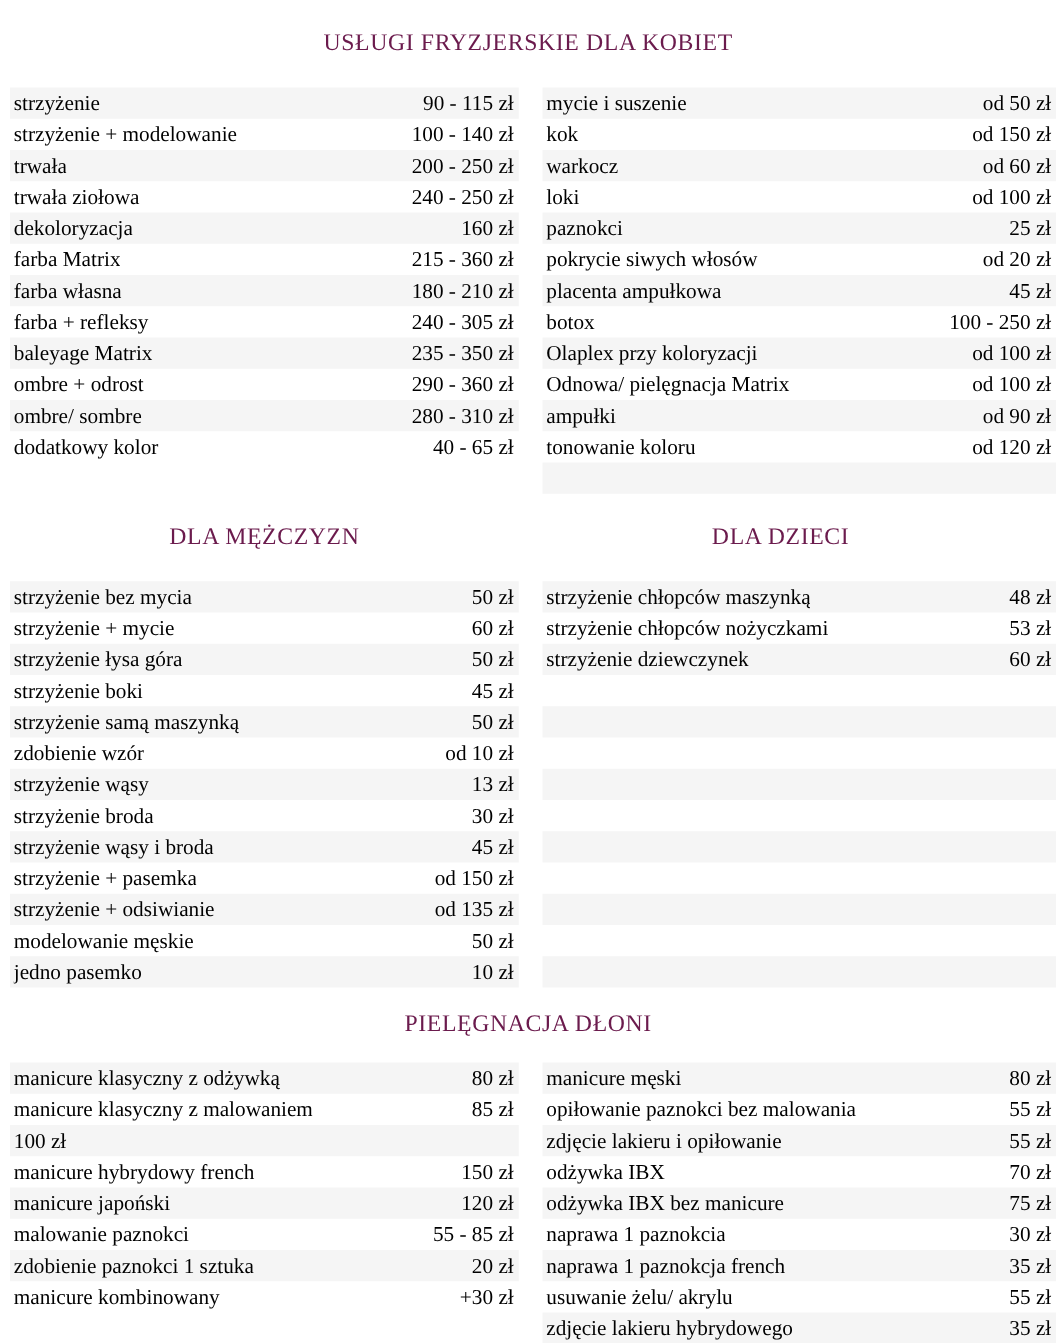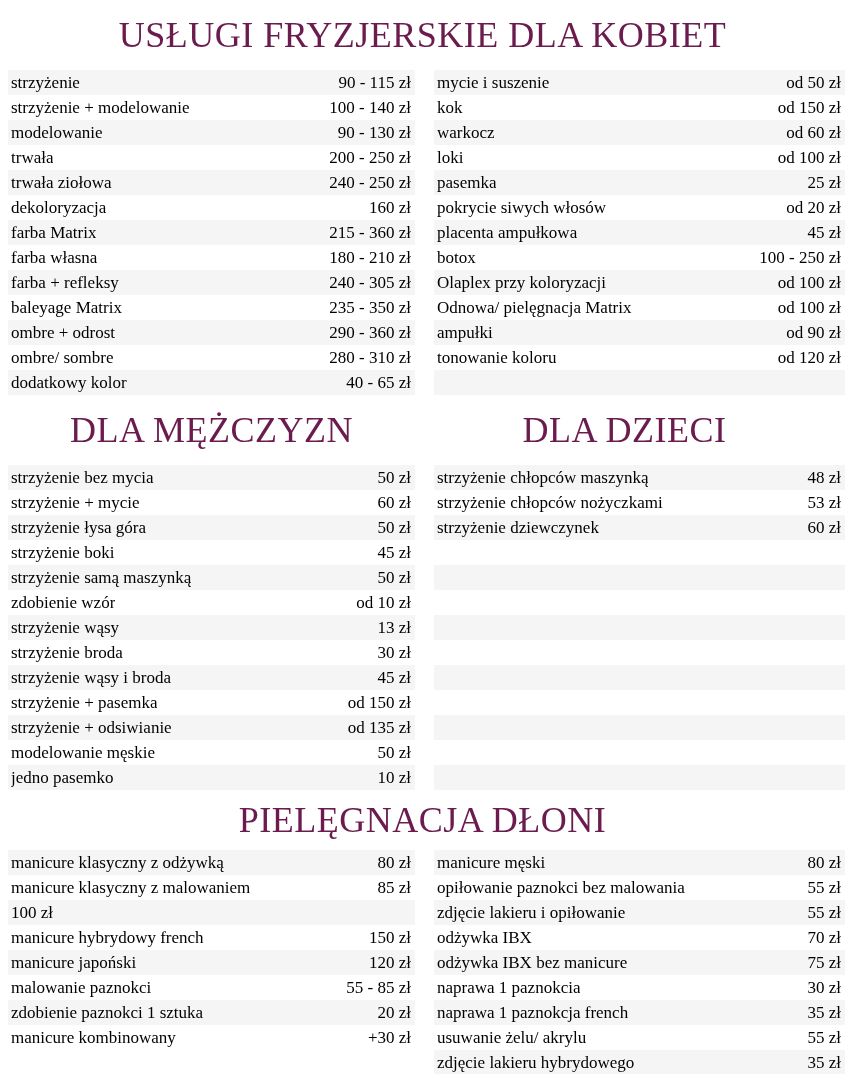--- a/index.html
+++ b/index.html
@@ -16,21 +16,21 @@
   }
   .title-band{
     height:70px;
     display:flex;
     align-items:center;
     justify-content:center;
   }
   .title-band.short{height:60px;}
   .section-title{
     margin:0;
-    font-size:36px;
+    font-size:19px;
     font-weight:normal;
     letter-spacing:0.5px;
     color:var(--accent);
     white-space:nowrap;
   }
   .tables{
     display:grid;
     grid-template-columns:407px 411px;
     column-gap:19px;
     padding-left:8px;
@@ -71,24 +71,20 @@
       <div class="row">
         <span class="svc">strzyżenie</span>
         <span class="prc">90 - 115 zł</span>
       </div>
 
       <div class="row">
         <span class="svc">strzyżenie + modelowanie</span>
         <span class="prc">100 - 140 zł</span>
       </div>
 
-      <div class="row">
-        <span class="svc">modelowanie</span>
-        <span class="prc">90 - 130 zł</span>
-      </div>
 
       <div class="row">
         <span class="svc">trwała</span>
         <span class="prc">200 - 250 zł</span>
       </div>
 
       <div class="row">
         <span class="svc">trwała ziołowa</span>
         <span class="prc">240 - 250 zł</span>
       </div>
@@ -149,21 +145,21 @@
         <span class="svc">warkocz</span>
         <span class="prc">od 60 zł</span>
       </div>
 
       <div class="row">
         <span class="svc">loki</span>
         <span class="prc">od 100 zł</span>
       </div>
 
       <div class="row">
-        <span class="svc">pasemka</span>
+        <span class="svc">paznokci</span>
         <span class="prc">25 zł</span>
       </div>
 
       <div class="row">
         <span class="svc">pokrycie siwych włosów</span>
         <span class="prc">od 20 zł</span>
       </div>
 
       <div class="row">
         <span class="svc">placenta ampułkowa</span>

